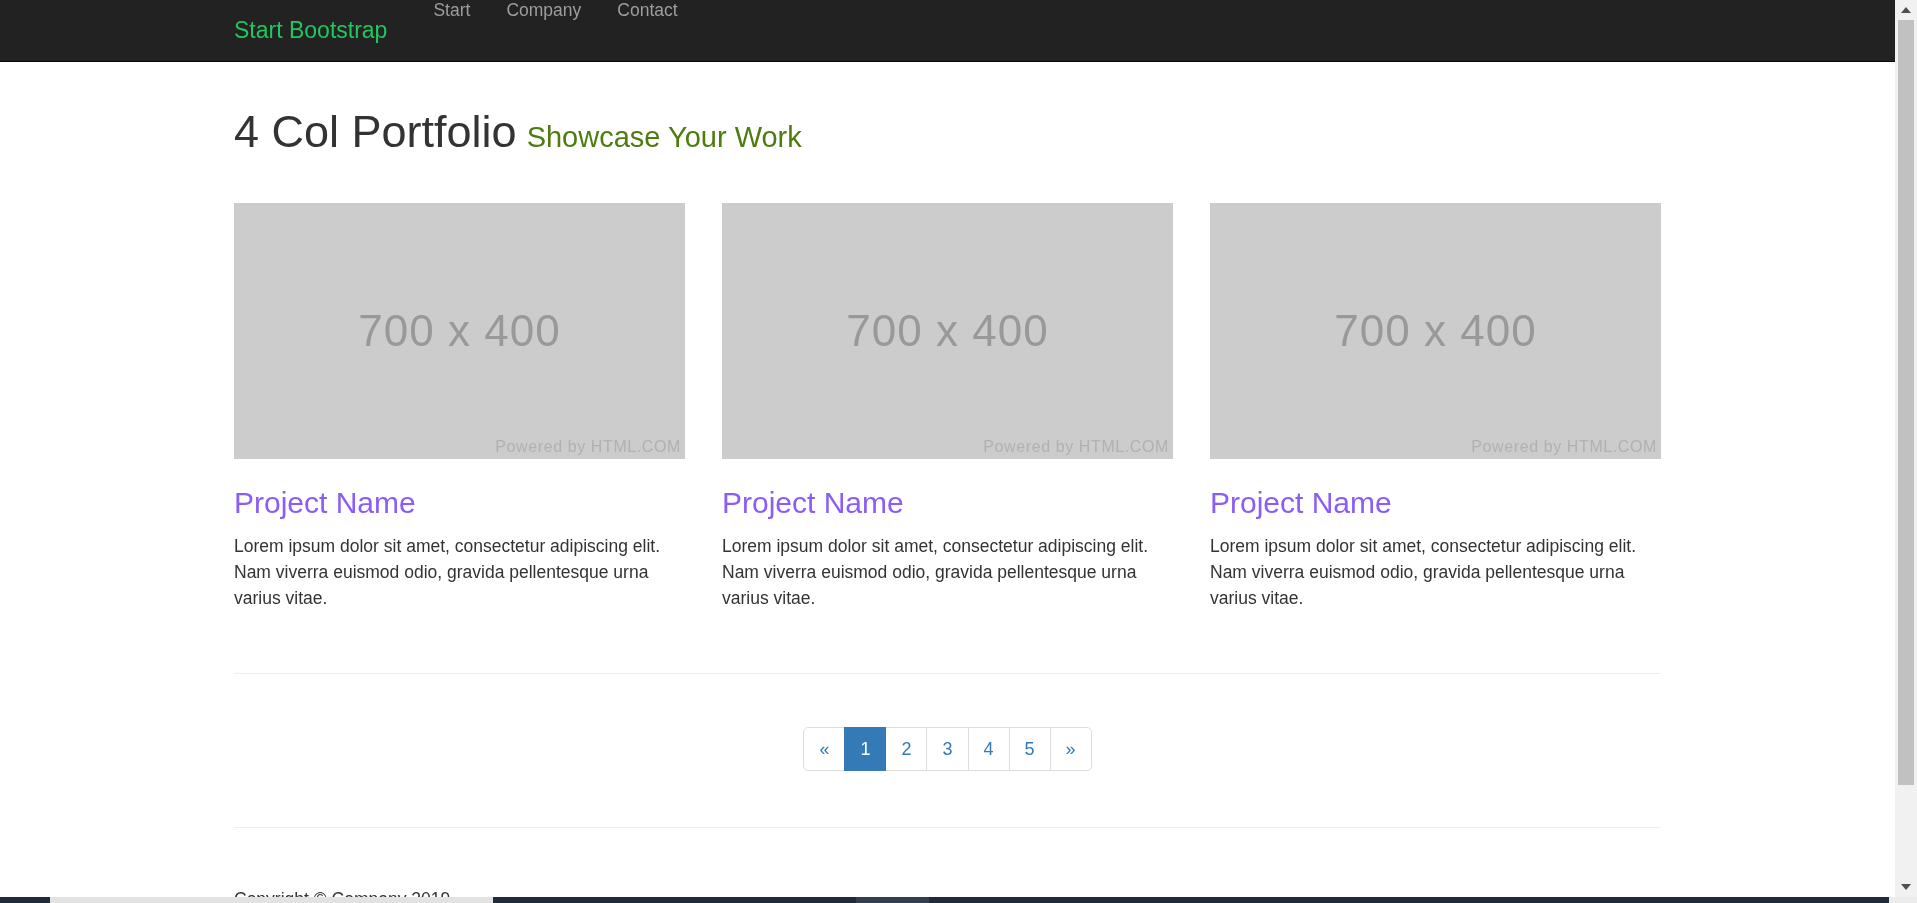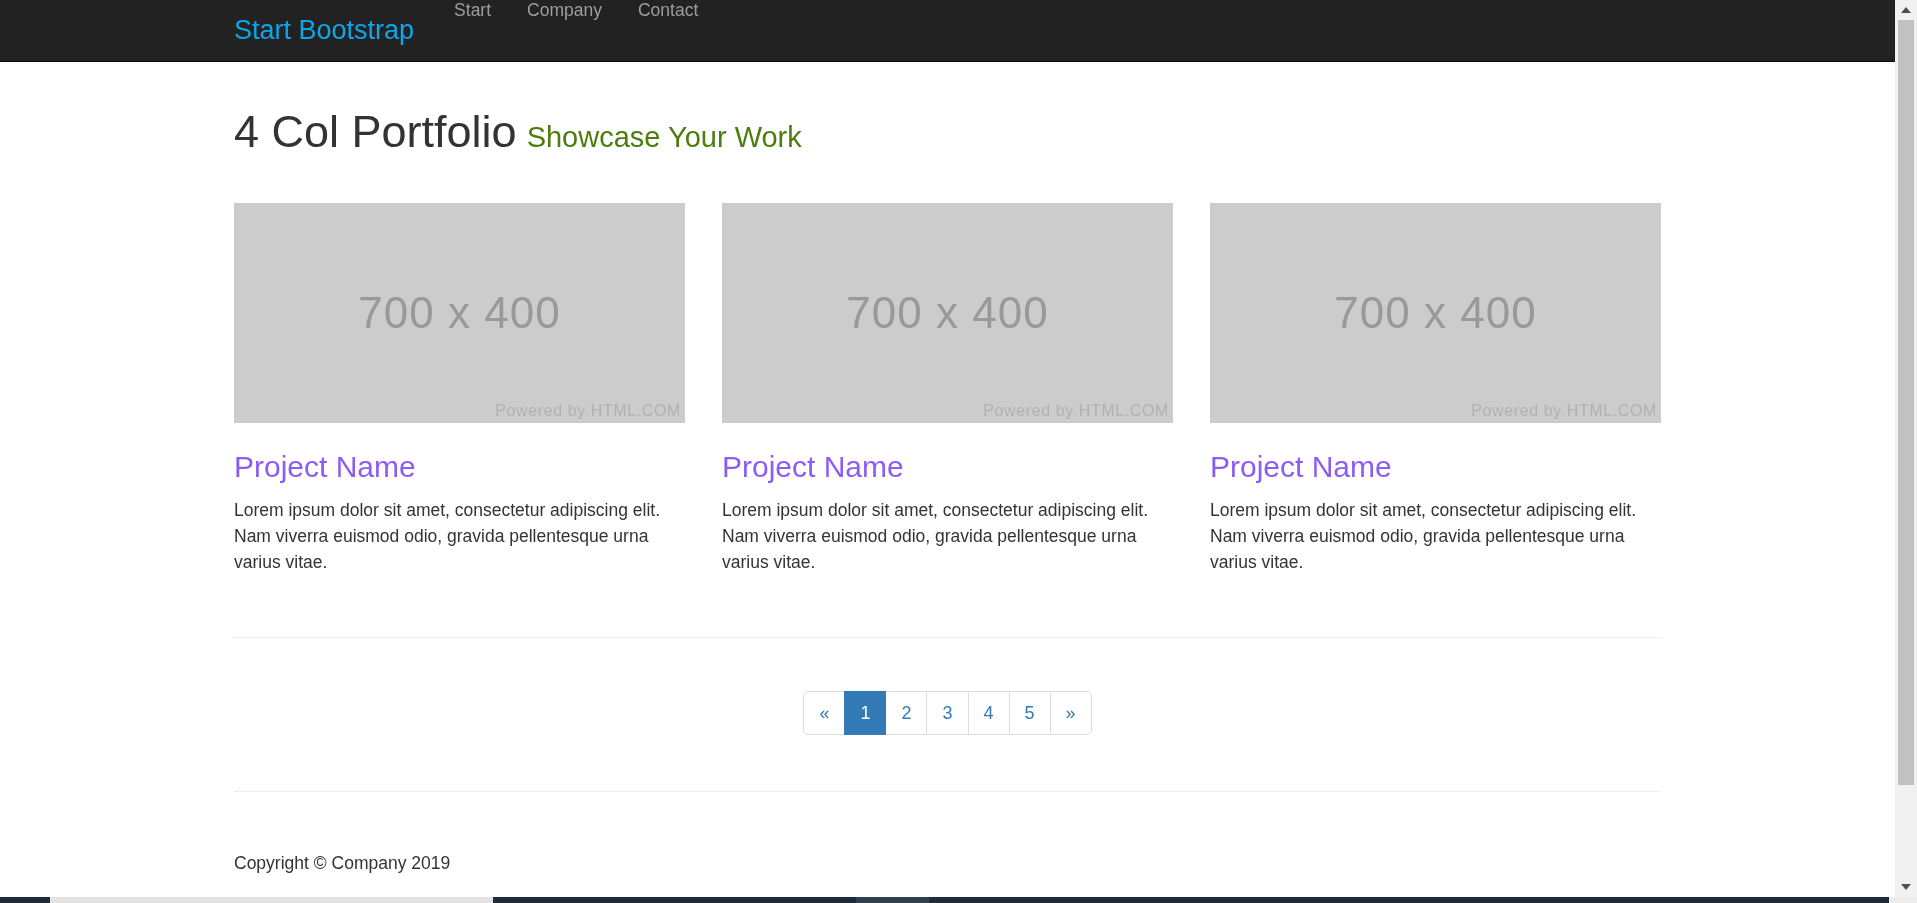--- a/index.html
+++ b/index.html
@@ -17,21 +17,21 @@
 
   
   .navbar{
     height:62px; background:#222222; border-bottom:1px solid #080808;
   }
   .navbar-inner{
     width:1427px; margin:0 auto; height:100%;
     display:flex; align-items:center;
   }
   .brand{
-    font-size:27px; color:#0ea5e9; text-decoration:none; margin-right:22px;
+    font-size:23px; color:#22c55e; text-decoration:none; margin-right:28px;
     cursor:pointer;
   }
   .nav-links{ display:flex; list-style:none; height:100%; }
   .nav-link{
     display:flex; align-items:center; padding:0 18px;
     font-size:17.5px; color:#9d9d9d; text-decoration:none; cursor:pointer;
   }
 
   
   .container{ width:1427px; margin:0 auto; }
@@ -42,21 +42,21 @@
   }
   .page-header h1 .subtitle{
     font-size:29px; font-weight:400; color:#4d7c0f; margin-left:10px;
   }
 
   
   .row{ display:flex; justify-content:space-between; margin-top:40px; }
   .card{ width:451px; }
   .placeholder{
     display:flex; align-items:center; justify-content:center;
-    width:451px; height:220px; background:#cccccc; position:relative;
+    width:451px; height:256px; background:#cccccc; position:relative;
     cursor:pointer;
   }
   .ph-text{ font-size:44px; color:#999999; letter-spacing:1px; }
   .ph-watermark{
     position:absolute; right:4px; bottom:3px;
     font-size:16px; color:#b1b1b1; letter-spacing:0.6px;
   }
   .card h3{ margin:27px 0 14px 0; font-size:30px; line-height:33px; font-weight:500; }
   .card h3 a{ color:#8b5cf6; text-decoration:none; cursor:pointer; }
   .card p{ font-size:17.5px; line-height:26px; color:#333; }

